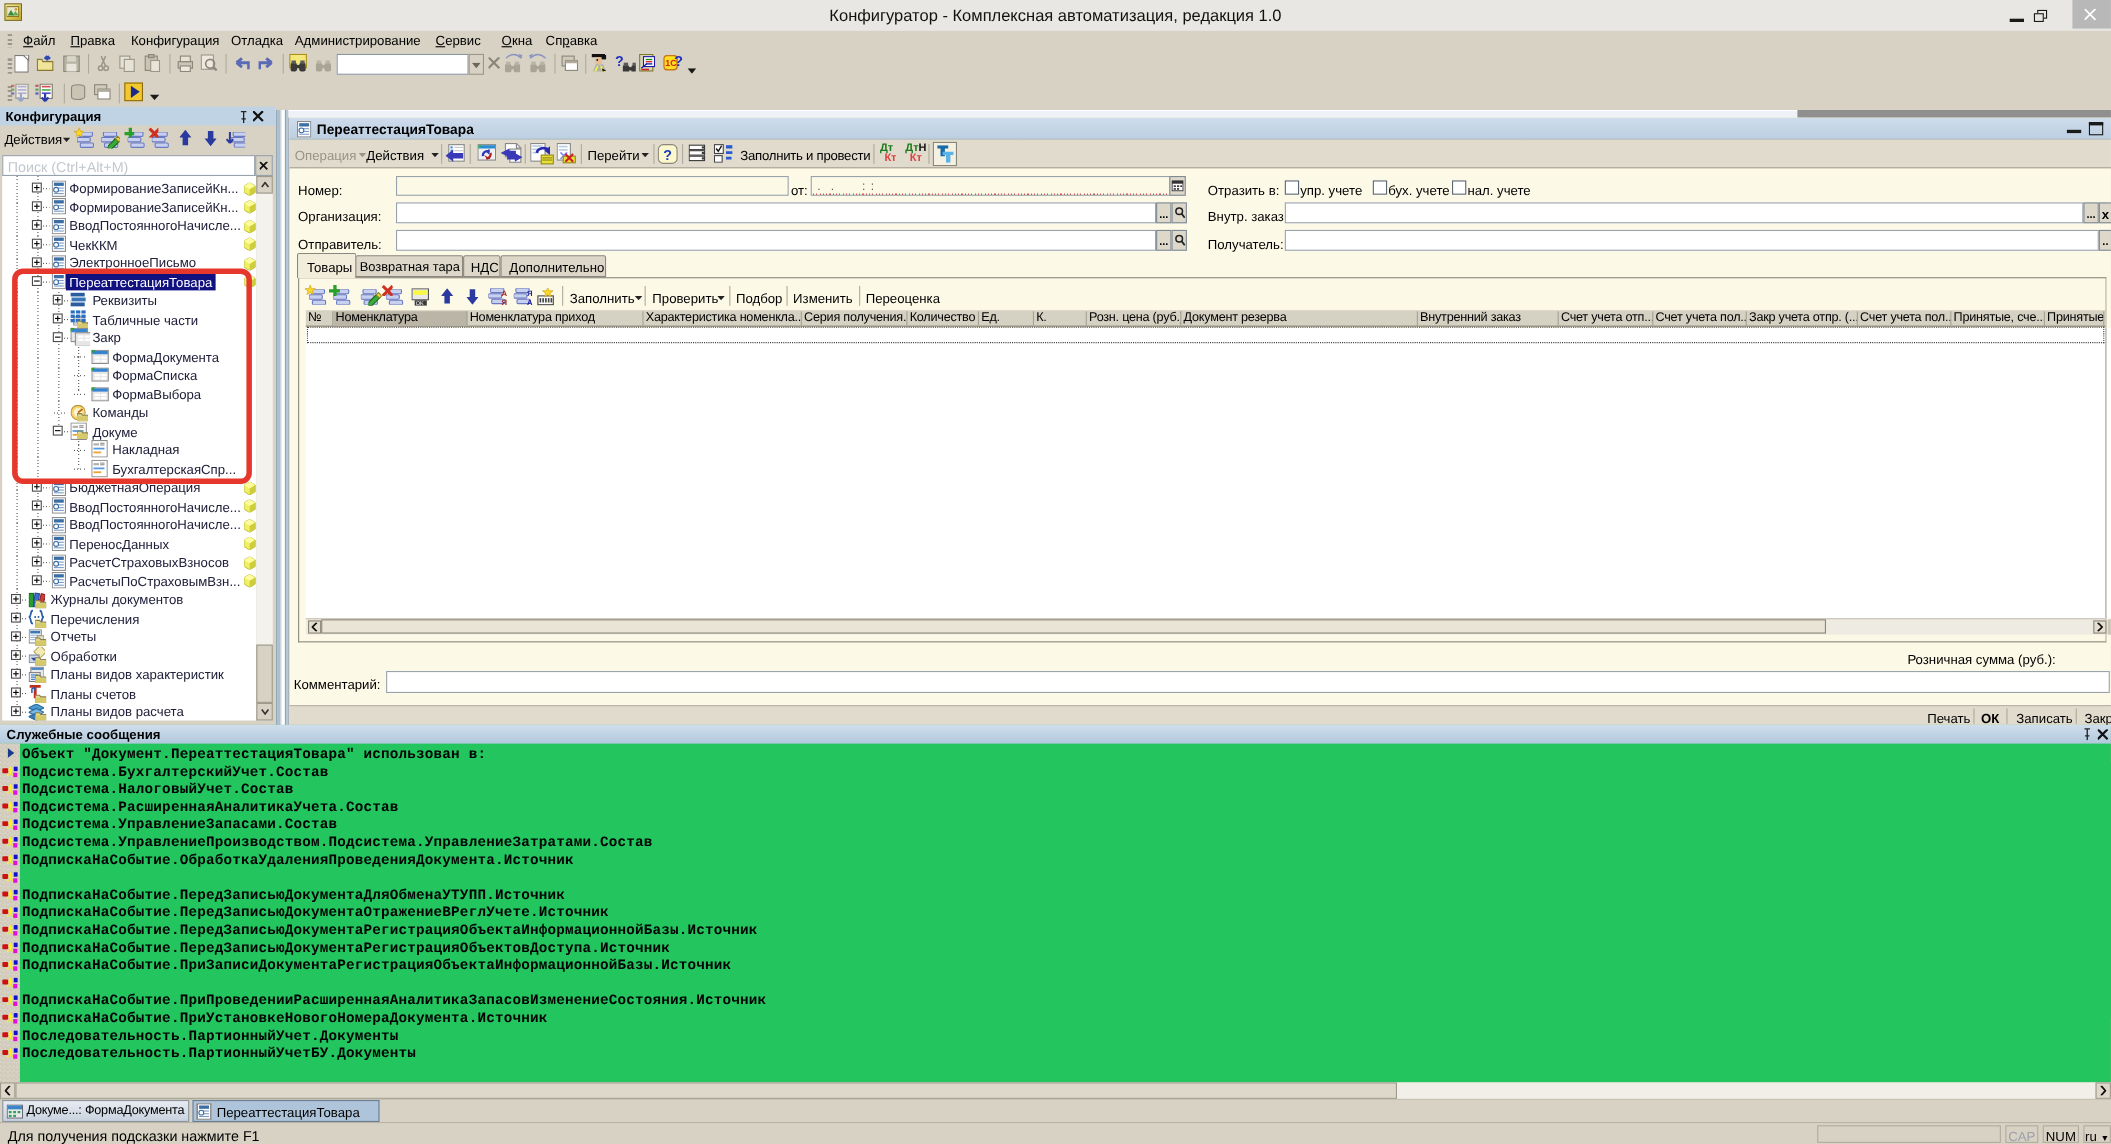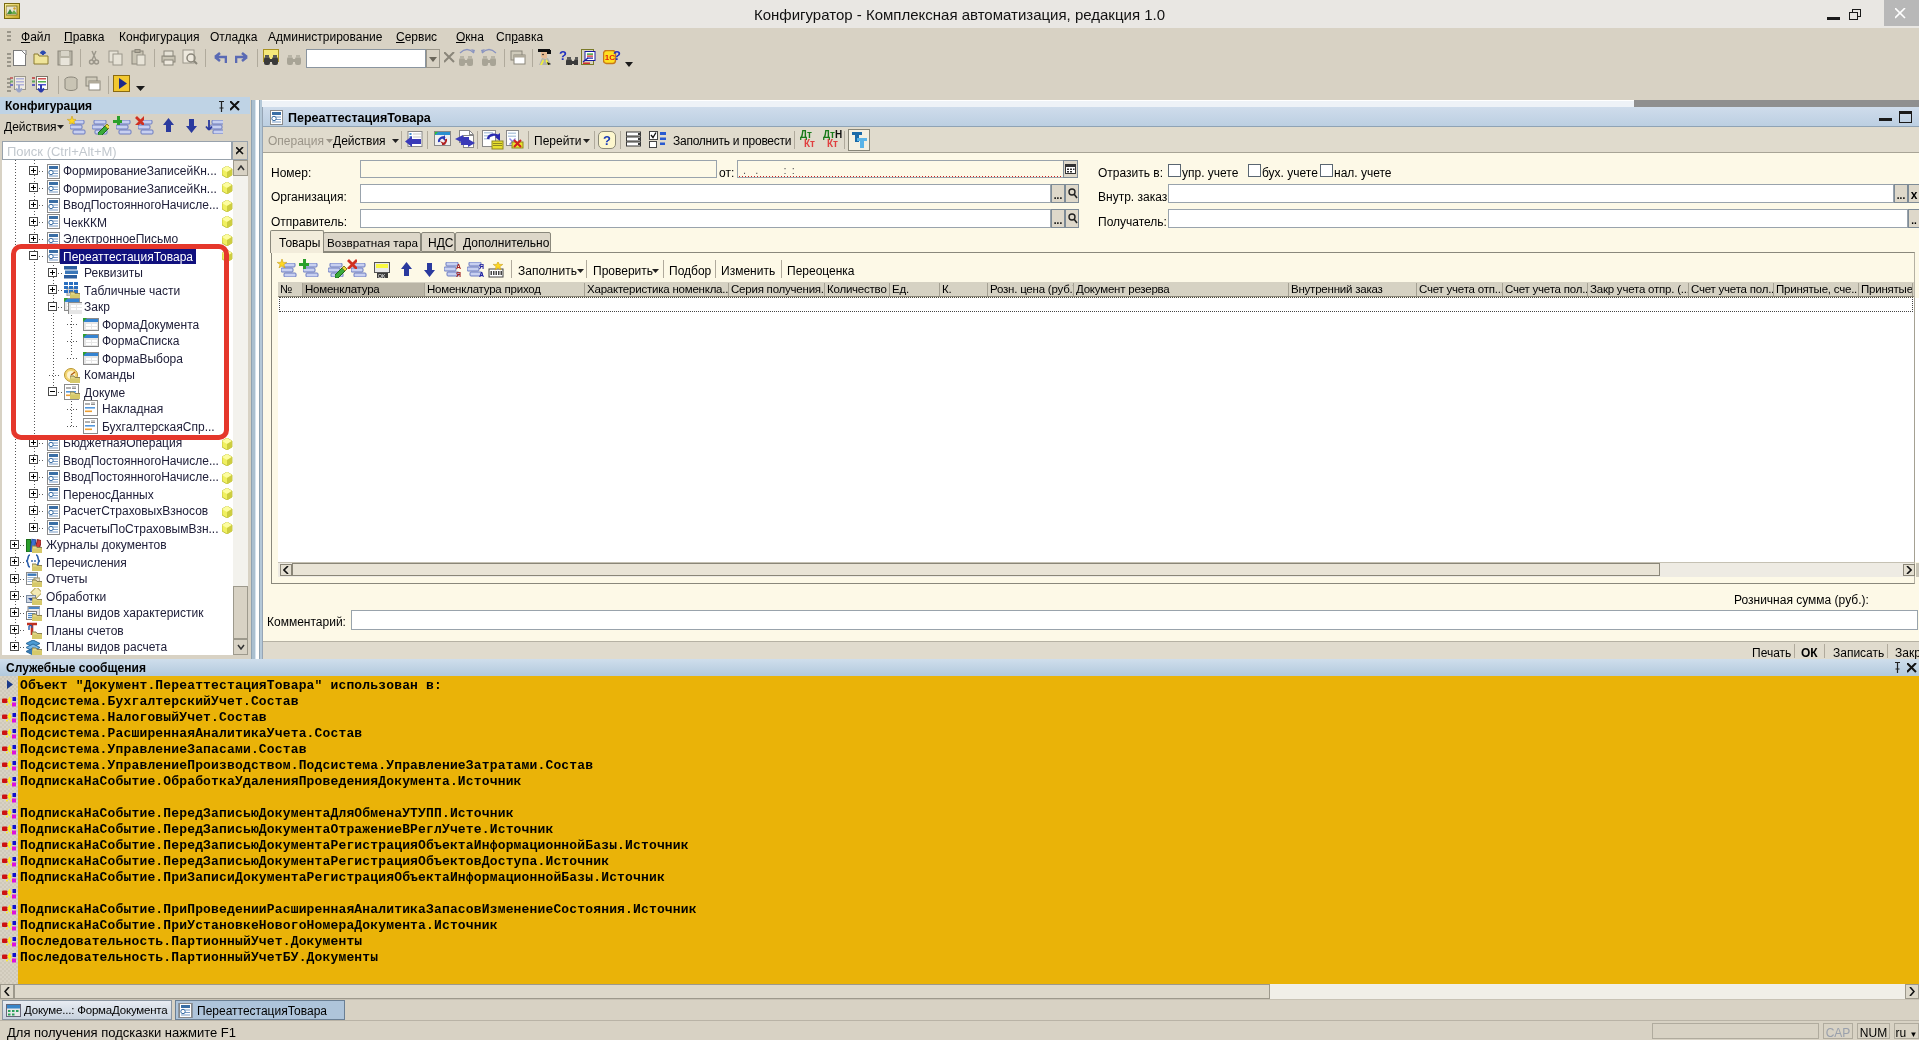--- a/index.html
+++ b/index.html
@@ -1094,21 +1094,21 @@
 <div class="a" style="left:0;top:534px;width:1657px;height:18px;background:#e0dbcd;border-top:1px solid #b5b1a3"></div>
 <div class="a" style="left:1489px;top:539px">Печать</div>
 <div class="vsep" style="left:1531px;top:537px;height:14px"></div>
 <div class="a" style="left:1538px;top:539px;font-weight:bold">ОК</div>
 <div class="vsep" style="left:1561px;top:537px;height:14px"></div>
 <div class="a" style="left:1570px;top:539px">Записать</div>
 <div class="vsep" style="left:1624px;top:537px;height:14px"></div>
 <div class="a" style="left:1632px;top:539px">Закр</div>
 </div>
 </div>
-<div class="a" style="left:0;top:659px;width:1919px;height:325px;background:#eab308">
+<div class="a" style="left:0;top:659px;width:1919px;height:325px;background:#22c55e">
 <div class="a" style="left:0;top:0;width:1919px;height:17px;background:linear-gradient(#cfdeec,#b2c9dd);font-weight:bold;padding:2px 0 0 6px">Служебные сообщения</div>
 <svg class="a" style="left:1893px;top:3px" width="9" height="11">
       <path d="M4.5,0 L4.5,7 M2,0.5 L7,0.5 M2.5,7 L6.5,7 M4.5,7 L4.5,11" stroke="#222" stroke-width="1.2"></path>
     </svg>
 <svg class="a" style="left:1907px;top:4px" width="10" height="10">
       <path d="M0,0 L9,9 M9,0 L0,9" stroke="#111" stroke-width="2"></path>
     </svg>
 <div class="a" style="left:0;top:17px;width:18px;height:308px;background:#d8d2c4;background-image:repeating-conic-gradient(#cfc9ba 0 25%,#d8d2c4 0 50%);background-size:4px 4px"></div>
 <div class="ml" style="top:19px">Объект "Документ.ПереаттестацияТовара" использован в:</div>
 <svg class="a" style="left:7px;top:21px" width="7" height="10">

